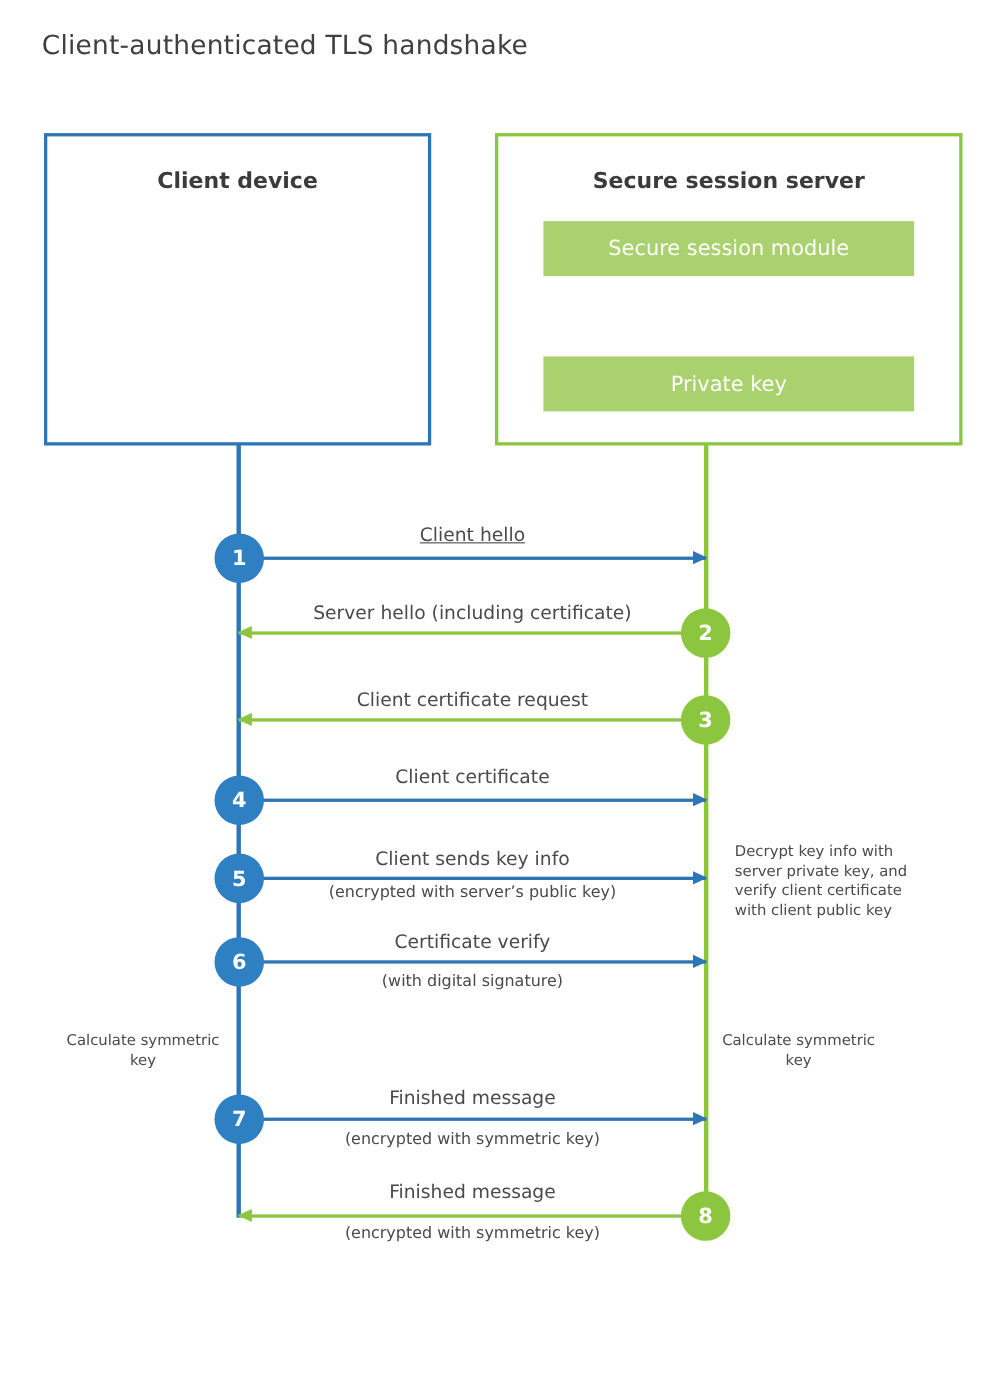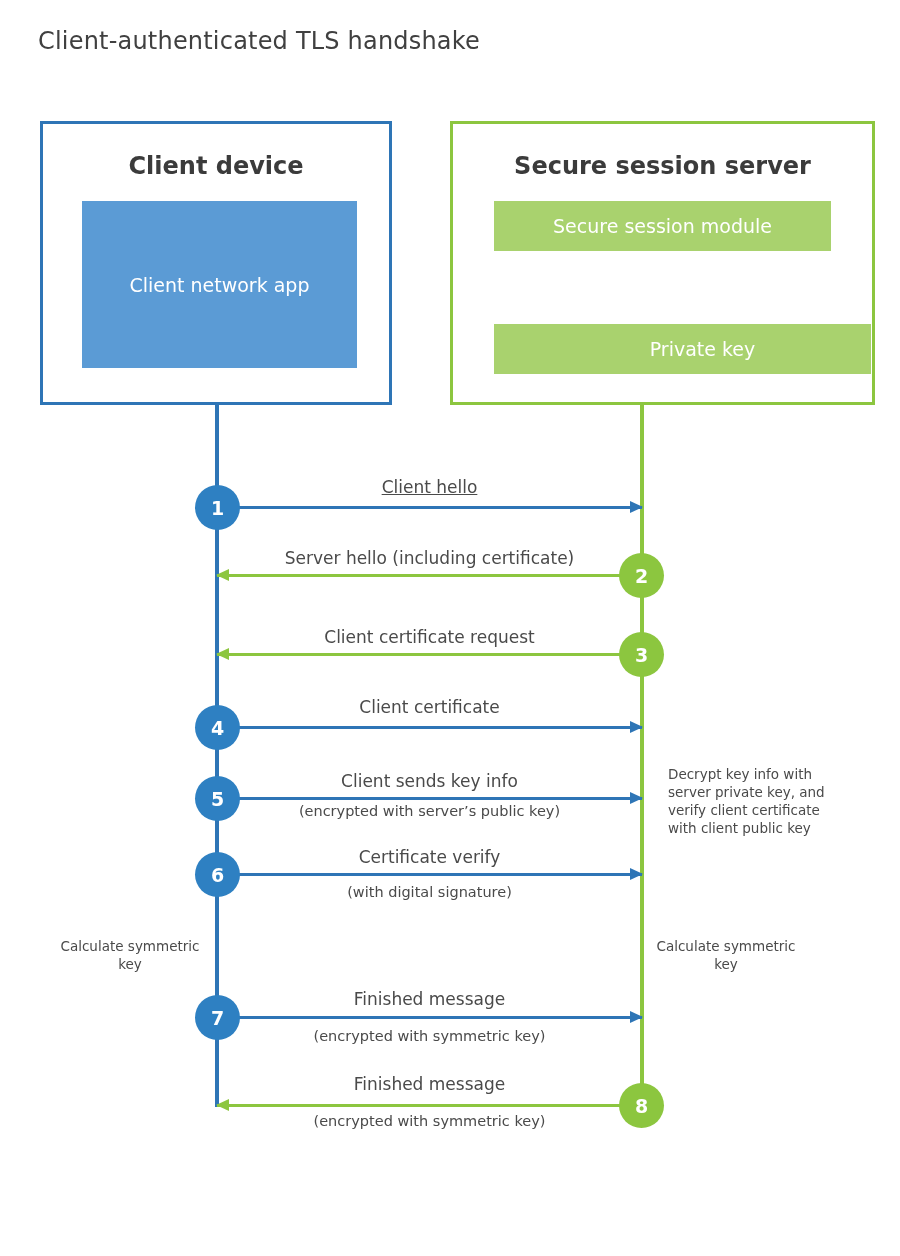--- a/index.html
+++ b/index.html
@@ -50,21 +50,21 @@
     left: 430px; top: 121px;
     width: 425px; height: 284px;
     border: 3px solid #8cc63f;
     margin-left: 20px;
   }
   .actor-title {
     position: absolute;
     left: 0; right: 0;
     top: 28px;
     text-align: center;
-    font-size: 24px;
+    font-size: 20px;
     font-weight: bold;
     color: #3b3b3b;
   }
 
   .client-app {
     position: absolute;
     left: 39px;
     top: 77px;
     width: 275px;
     height: 167px;
@@ -86,21 +86,21 @@
     background: #a9d26e;
     color: #ffffff;
     font-size: 19px;
     display: flex;
     align-items: center;
     justify-content: center;
     text-align: center;
   }
   .server-bar.b0 { top: 77px; }
   .server-bar.b1 { top: 139px; }
-  .server-bar.b2 { top: 200px; padding-left: 40px; }
+  .server-bar.b2 { top: 200px; }
 
   
   .lifeline {
     position: absolute;
     width: 4px;
   }
   .lifeline.client { left: 215px; top: 403px; height: 704px; background: #2e75b6; }
   .lifeline.server { left: 640px; top: 403px; height: 704px; background: #8cc63f; }
 
   
@@ -182,21 +182,20 @@
 </style>
 </head>
 <body>
 
 <div id="diagram">
 
   <div class="page-title">Client-authenticated TLS handshake</div>
 
   <div class="actor-box client">
     <div class="actor-title">Client device</div>
-    <div class="client-app">Client network app</div>
   </div>
 
   <div class="actor-box server">
     <div class="actor-title">Secure session server</div>
     <div class="server-bar b0">Secure session module</div>
     <div class="server-bar b2">Private key</div>
   </div>
 
   <div class="lifeline client"></div>
   <div class="lifeline server"></div>

